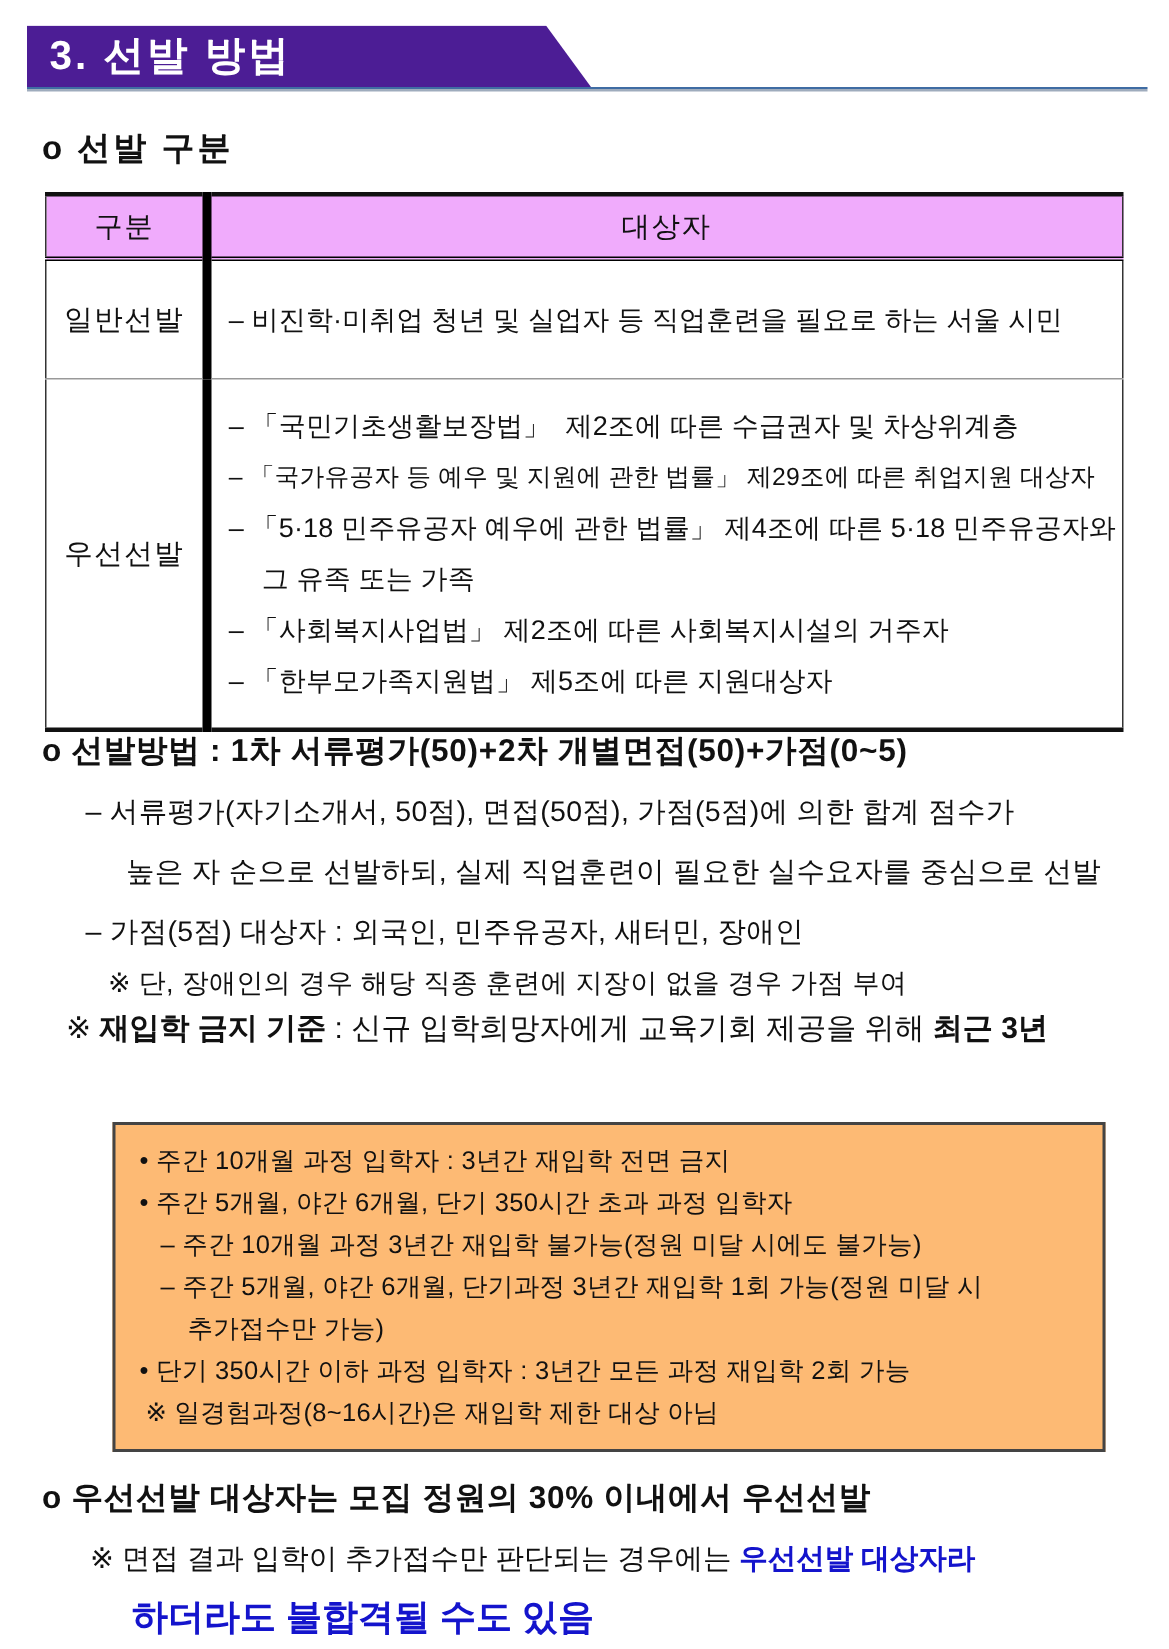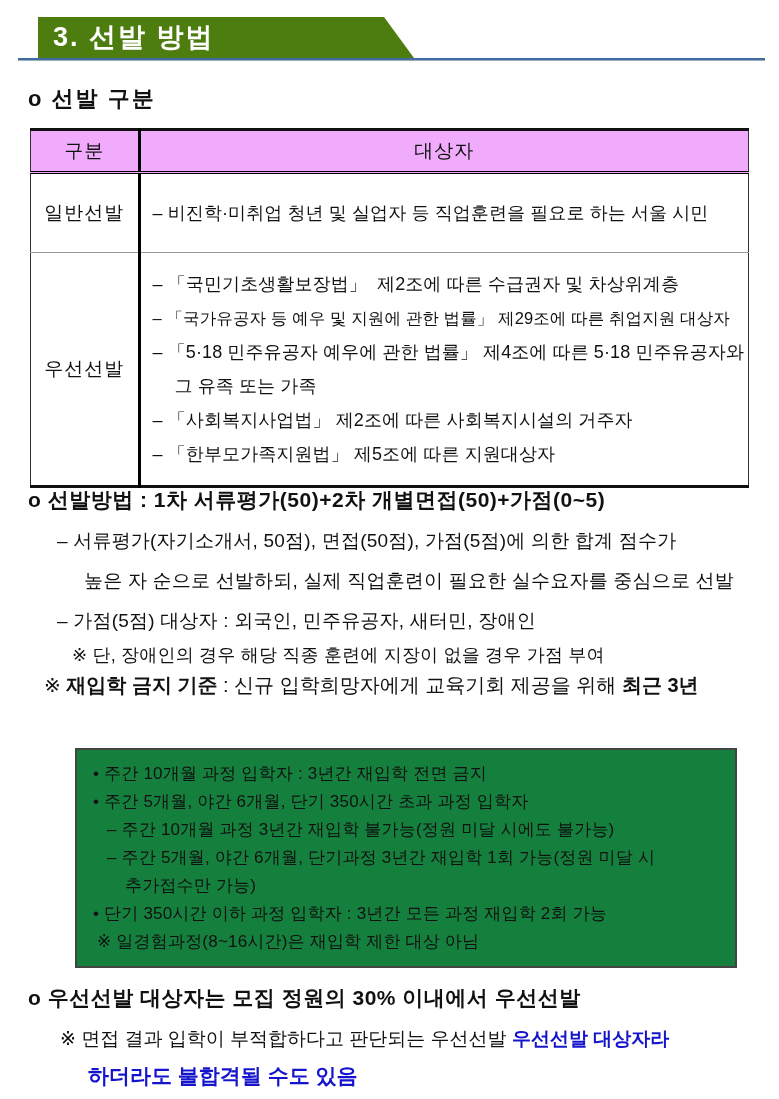--- a/index.html
+++ b/index.html
@@ -2,53 +2,53 @@
 <html lang="ko"><head>
 <meta charset="utf-8">
 <title>선발 방법</title>
 <style>
   html,body{margin:0;padding:0;background:#fff;}
   body{font-family:"Liberation Sans","DejaVu Sans",sans-serif;color:#111;}
   #page{position:relative;width:779px;height:1099px;background:#fff;overflow:hidden;}
 
   
   .banner{position:absolute;left:18px;top:17px;width:376px;height:41px;
-          background:#4d7c0f;
-          clip-path:polygon(0 0,346px 0,376px 100%,0 100%);margin-left:20px;}
+          background:#4c1d95;
+          clip-path:polygon(0 0,346px 0,376px 100%,0 100%);}
   .banner-text{display:block;color:#fff;font-weight:700;font-size:27px;
                line-height:41px;padding-left:15px;letter-spacing:2px;white-space:pre;}
   .banner-rule{position:absolute;left:18px;top:58px;width:747px;height:3px;
                background:linear-gradient(to bottom,#3f6ca3 0 55%,#9facbd 55% 100%);}
 
   .abs{position:absolute;white-space:pre;}
   .h1{font-size:22px;font-weight:700;letter-spacing:2px;}
   .sub{font-size:19px;letter-spacing:0.2px;}
   .note{font-size:18px;letter-spacing:0.2px;}
   .b{font-weight:700;}
   .blue{color:#1414cc;font-weight:700;}
 
   
   .sel-table{position:absolute;left:30px;top:128px;width:719px;border-collapse:collapse;
              border-top:3px solid #111;border-bottom:3px solid #111;
              border-left:1px solid #333;border-right:1px solid #333;}
   .sel-table th{height:38px;background:#f0abfc;border-bottom:3px double #000;
                 font-size:19px;font-weight:400;letter-spacing:1px;}
-  .sel-table th + th, .sel-table td + td{border-left:3px solid #000000;}
+  .sel-table th + th, .sel-table td + td{border-left:6px solid #000000;}
   .sel-table col.c1{width:110px;}
   .sel-table tr.r1 td{height:66px;}
   .sel-table tr.r2 td{height:220px;border-top:1px solid #999;}
   .sel-table td.label{text-align:center;font-size:19px;letter-spacing:1px;vertical-align:middle;}
   .sel-table td.content{padding:6px 4px 6px 12px;vertical-align:middle;}
   .tline{font-size:18px;line-height:34px;white-space:pre;letter-spacing:0.1px;}
   .tline.small{font-size:16.5px;}
   .tline.cont{padding-left:22px;}
 
   
   .info-box{position:absolute;left:75px;top:748px;width:642px;
-            border:2px solid #444;padding:10px 0 10px 16px;background:#15803d;}
+            border:2px solid #444;padding:10px 0 10px 16px;background:#fdba74;}
   .box-line{font-size:17px;line-height:28px;white-space:pre;letter-spacing:0.2px;}
   .box-line.d1{padding-left:14px;}
   .box-line.d2{padding-left:32px;}
   .box-line.nt{padding-left:4px;}
 </style>
 </head>
 <body>
 
 <div id="page">
 
@@ -103,16 +103,16 @@
     <div class="box-line">• 주간 10개월 과정 입학자 : 3년간 재입학 전면 금지</div>
     <div class="box-line">• 주간 5개월, 야간 6개월, 단기 350시간 초과 과정 입학자</div>
     <div class="box-line d1">– 주간 10개월 과정 3년간 재입학 불가능(정원 미달 시에도 불가능)</div>
     <div class="box-line d1">– 주간 5개월, 야간 6개월, 단기과정 3년간 재입학 1회 가능(정원 미달 시</div>
     <div class="box-line d2">추가접수만 가능)</div>
     <div class="box-line">• 단기 350시간 이하 과정 입학자 : 3년간 모든 과정 재입학 2회 가능</div>
     <div class="box-line nt">※ 일경험과정(8~16시간)은 재입학 제한 대상 아님</div>
   </div>
 
   <div class="abs h1" style="left:28px;top:984px;letter-spacing:0.5px;font-size:21px;">o 우선선발 대상자는 모집 정원의 30% 이내에서 우선선발</div>
-  <div class="abs" style="left:60px;top:1026px;font-size:19px;"><span>※ 면접 결과 입학이 부적합하다고 판단되는 우선선발 </span><span class="blue">우선선발 대상자라</span></div>
-  <div class="abs blue" style="left:88px;top:1062px;font-size:21px;">하더라도 불합격될 수도 있음</div>
+  <div class="abs" style="left:60px;top:1026px;font-size:19px;"><span>※ 면접 결과 입학이 추가접수만 판단되는 경우에는 </span><span class="blue">우선선발 대상자라</span></div>
+  <div class="abs blue" style="left:88px;top:1062px;font-size:24px;">하더라도 불합격될 수도 있음</div>
 
 </div>
 
 </body></html>

